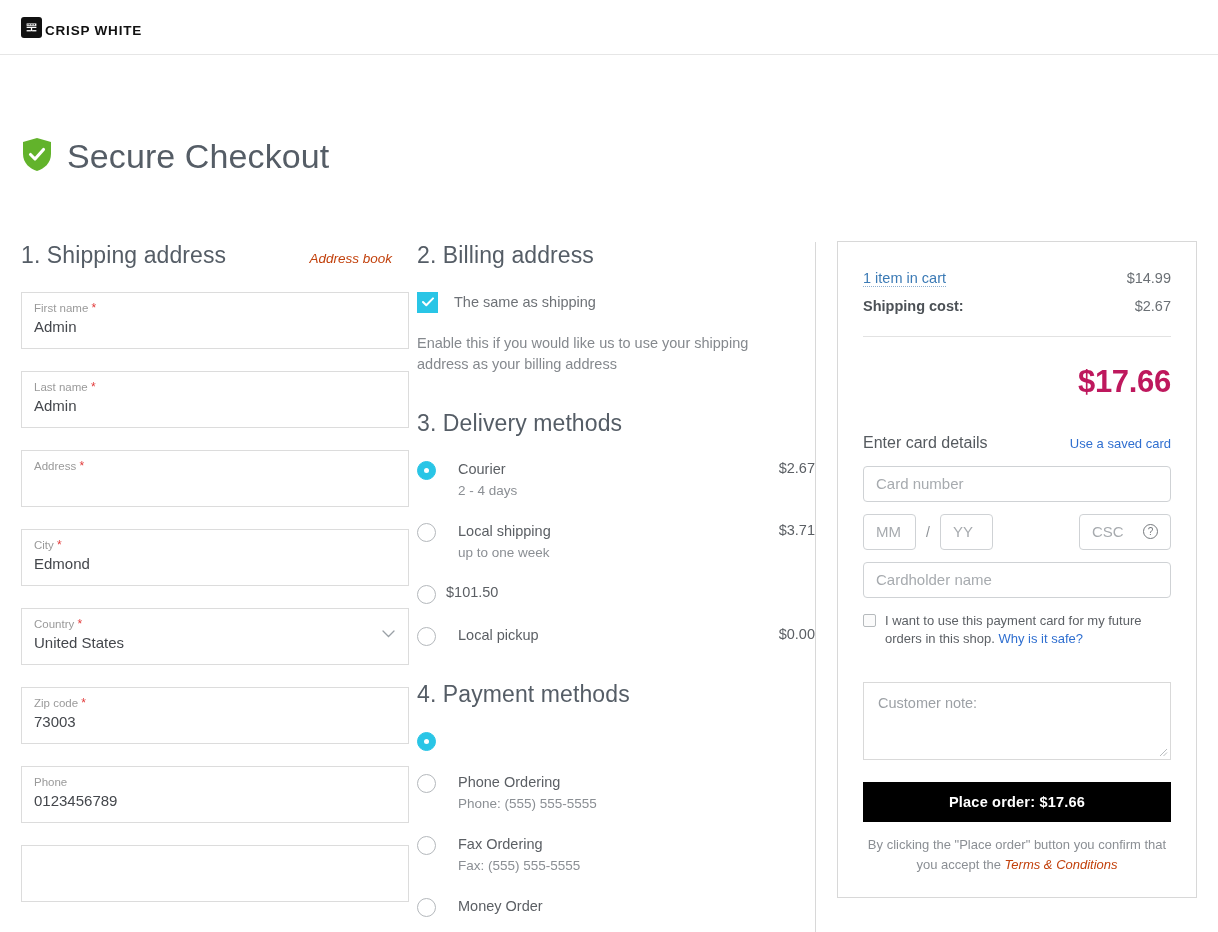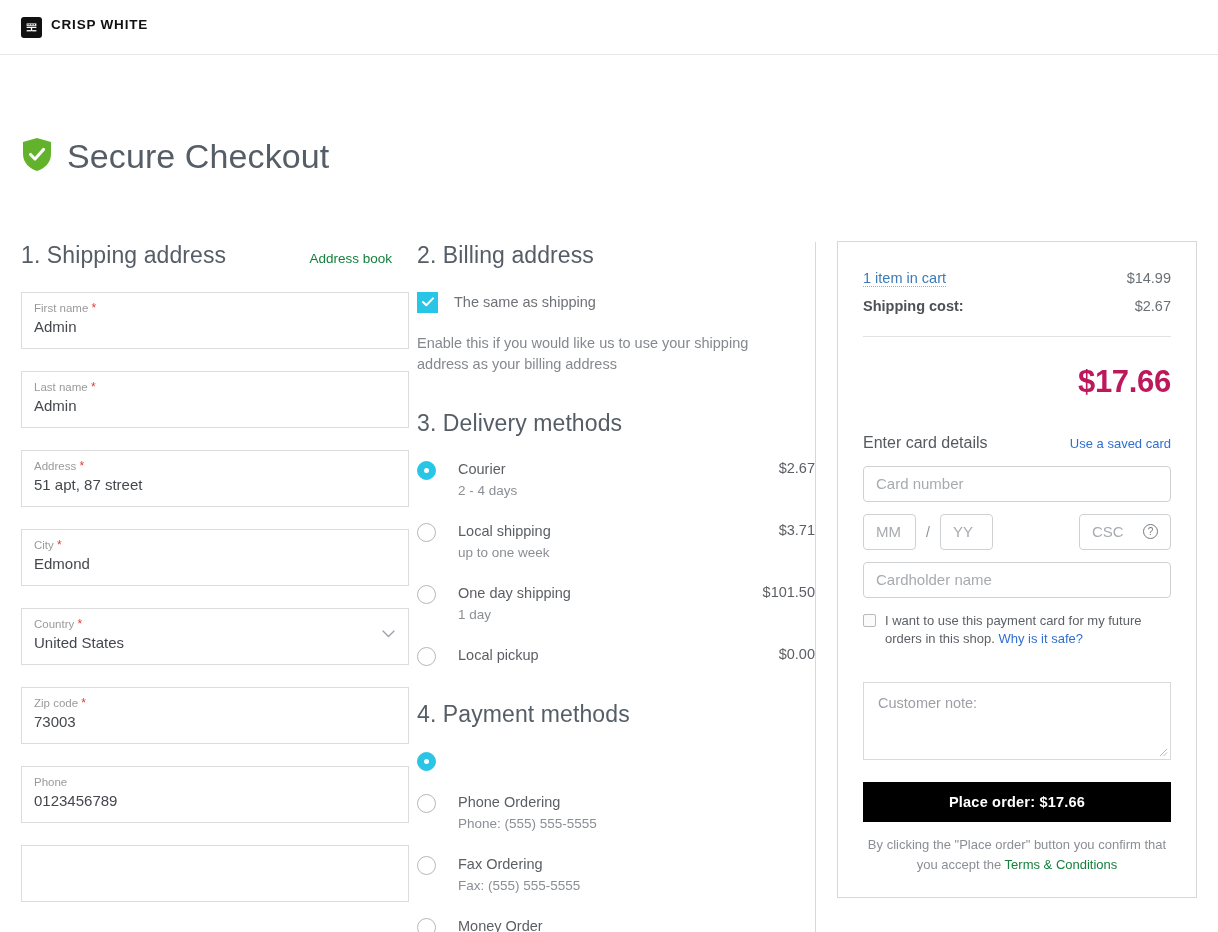--- a/index.html
+++ b/index.html
@@ -15,21 +15,21 @@
   }
 
   
   .topbar {
     height: 55px;
     border-bottom: 1px solid #e6e6e6;
     display: flex;
     align-items: center;
     padding-left: 21px;
   }
-  .logo-wrap { display: flex; align-items: flex-start; gap: 9px; }
+  .logo-wrap { display: flex; align-items: flex-end; gap: 3px; }
   .logo-mark {
     width: 21px; height: 21px;
     background: #111111;
     border-radius: 3px;
     display: flex; align-items: center; justify-content: center;
   }
   .logo-text {
     font-size: 13.5px;
     letter-spacing: 0.8px;
     color: #111111;
@@ -67,24 +67,25 @@
     letter-spacing: .1px;
   }
   .section-head {
     display: flex;
     align-items: baseline;
     justify-content: space-between;
     padding-right: 17px;
     margin-bottom: 23px;
   }
   .link {
-    color: #15803d;
+    color: #c2410c;
     font-size: 13.5px;
     text-decoration: none;
     cursor: pointer;
+    font-style: italic;
   }
 
   
   .field {
     position: relative;
     border: 1px solid #dcdcdc;
     height: 57px;
     margin-bottom: 22px;
     padding: 8px 12px 0 12px;
     background: #fff;
@@ -345,21 +346,20 @@
         <div class="field">
           <span class="flabel">First name <span class="req">*</span></span>
           <span class="fvalue">Admin</span>
         </div>
         <div class="field">
           <span class="flabel">Last name <span class="req">*</span></span>
           <span class="fvalue">Admin</span>
         </div>
         <div class="field">
           <span class="flabel">Address <span class="req">*</span></span>
-          <span class="fvalue">51 apt, 87 street</span>
         </div>
         <div class="field">
           <span class="flabel">City <span class="req">*</span></span>
           <span class="fvalue">Edmond</span>
         </div>
         <div class="field">
           <span class="flabel">Country <span class="req">*</span></span>
           <span class="fvalue">United States</span>
           <svg class="chev" viewBox="0 0 13 8" aria-hidden="true">
             <path d="M1 1 L6.5 6.5 L12 1" stroke="#9aa0a6" stroke-width="1.3" fill="none" stroke-linecap="round"></path>
@@ -402,21 +402,20 @@
             <span class="radio-body"><span class="radio-title">Courier</span><div class="radio-sub">2 - 4 days</div></span>
             <span class="radio-price">$2.67</span>
           </div>
           <div class="radio-item">
             <span class="radio"></span>
             <span class="radio-body"><span class="radio-title">Local shipping</span><div class="radio-sub">up to one week</div></span>
             <span class="radio-price">$3.71</span>
           </div>
           <div class="radio-item">
             <span class="radio"></span>
-            <span class="radio-body"><span class="radio-title">One day shipping</span><div class="radio-sub">1 day</div></span>
             <span class="radio-price">$101.50</span>
           </div>
           <div class="radio-item">
             <span class="radio"></span>
             <span class="radio-body"><span class="radio-title">Local pickup</span></span>
             <span class="radio-price">$0.00</span>
           </div>
         </div>
     </div>
 

